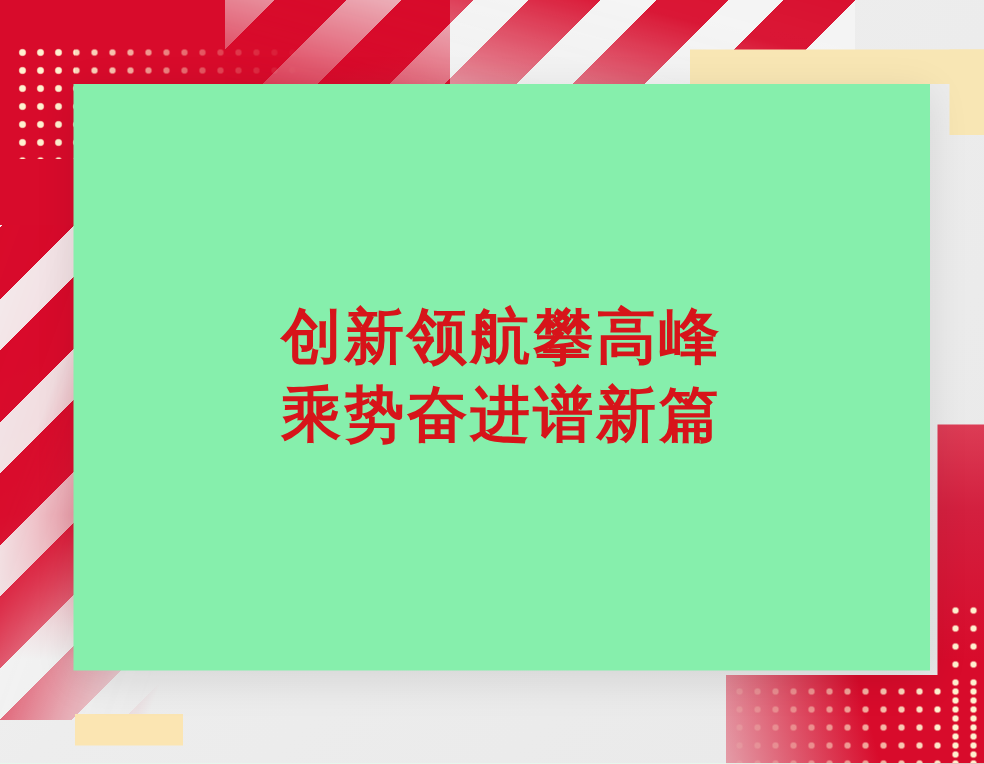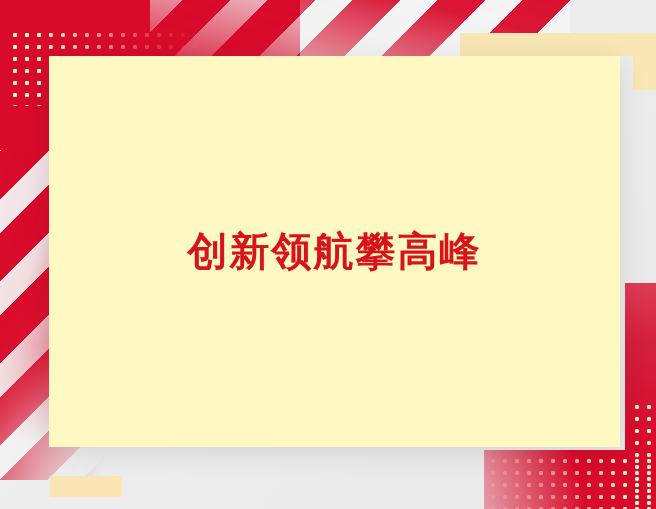--- a/index.html
+++ b/index.html
@@ -167,21 +167,21 @@
     background: #fbe5b2;
   }
 
   
   .card {
     position: absolute;
     left: 49px;
     top: 56px;
     width: 571px;
     height: 391px;
-    background: #fef9c3;
+    background: #86efac;
     box-shadow: 0 6px 26px rgba(0,0,0,0.10);
   }
 
   .card-inner {
     position: absolute;
     inset: 0;
     display: flex;
     flex-direction: column;
     align-items: center;
     justify-content: center;
@@ -227,17 +227,18 @@
     <div class="bar-h"></div>
     <div class="bar-v"></div>
   </div>
 
   <div class="gold-bottomleft"></div>
 
   <div class="card">
     <div class="card-inner">
       <div class="headline">
         <span class="headline-line">创新领航攀高峰</span>
+        <span class="headline-line">乘势奋进谱新篇</span>
       </div>
     </div>
   </div>
 
 </div>
 
 </body></html>

